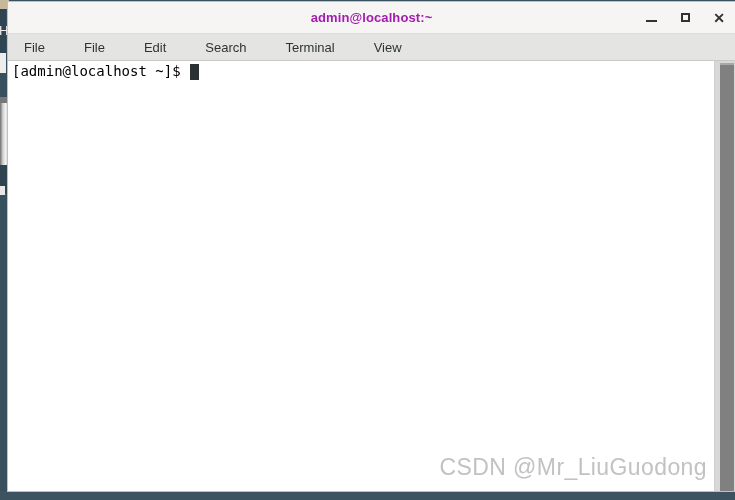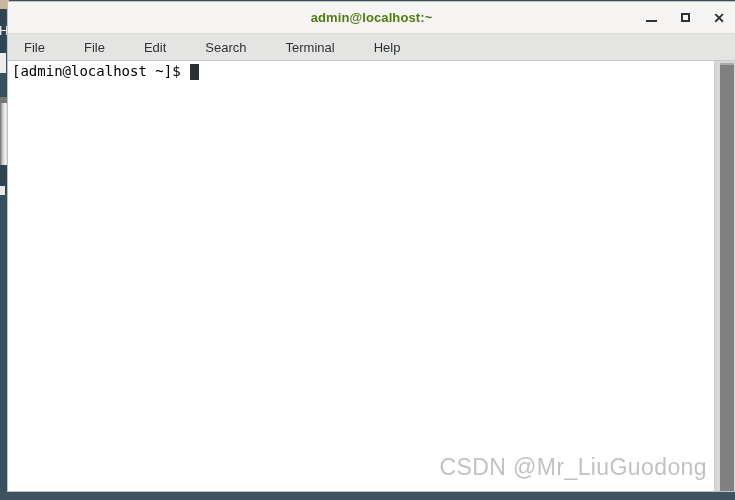--- a/index.html
+++ b/index.html
@@ -109,21 +109,21 @@
     border-bottom: 1px solid #dcdcdc;
     display: flex;
     align-items: center;
   }
   .title-text {
     position: absolute;
     left: 0; right: 12px;
     text-align: center;
     font-size: 13px;
     font-weight: bold;
-    color: #4d7c0f;
+    color: #a21caf;
     letter-spacing: 0.1px;
     font-family: "Liberation Sans", sans-serif;
     pointer-events: none;
     padding-left: 12px;
   }
   .window-controls {
     position: absolute;
     right: 8px;
     top: 0;
     height: 31px;
@@ -279,21 +279,21 @@
         </div>
       </div>
     </div>
 
     <div class="menubar">
       <div class="menu-item">File</div>
       <div class="menu-item">File</div>
       <div class="menu-item">Edit</div>
       <div class="menu-item">Search</div>
       <div class="menu-item">Terminal</div>
-      <div class="menu-item">Help</div>
+      <div class="menu-item">View</div>
     </div>
 
     <div class="term-body">
       <div class="term-text-area">
         <div class="term-line">
           <span>[admin@localhost ~]$</span>
           <span class="cursor-block"></span>
         </div>
       </div>
 

